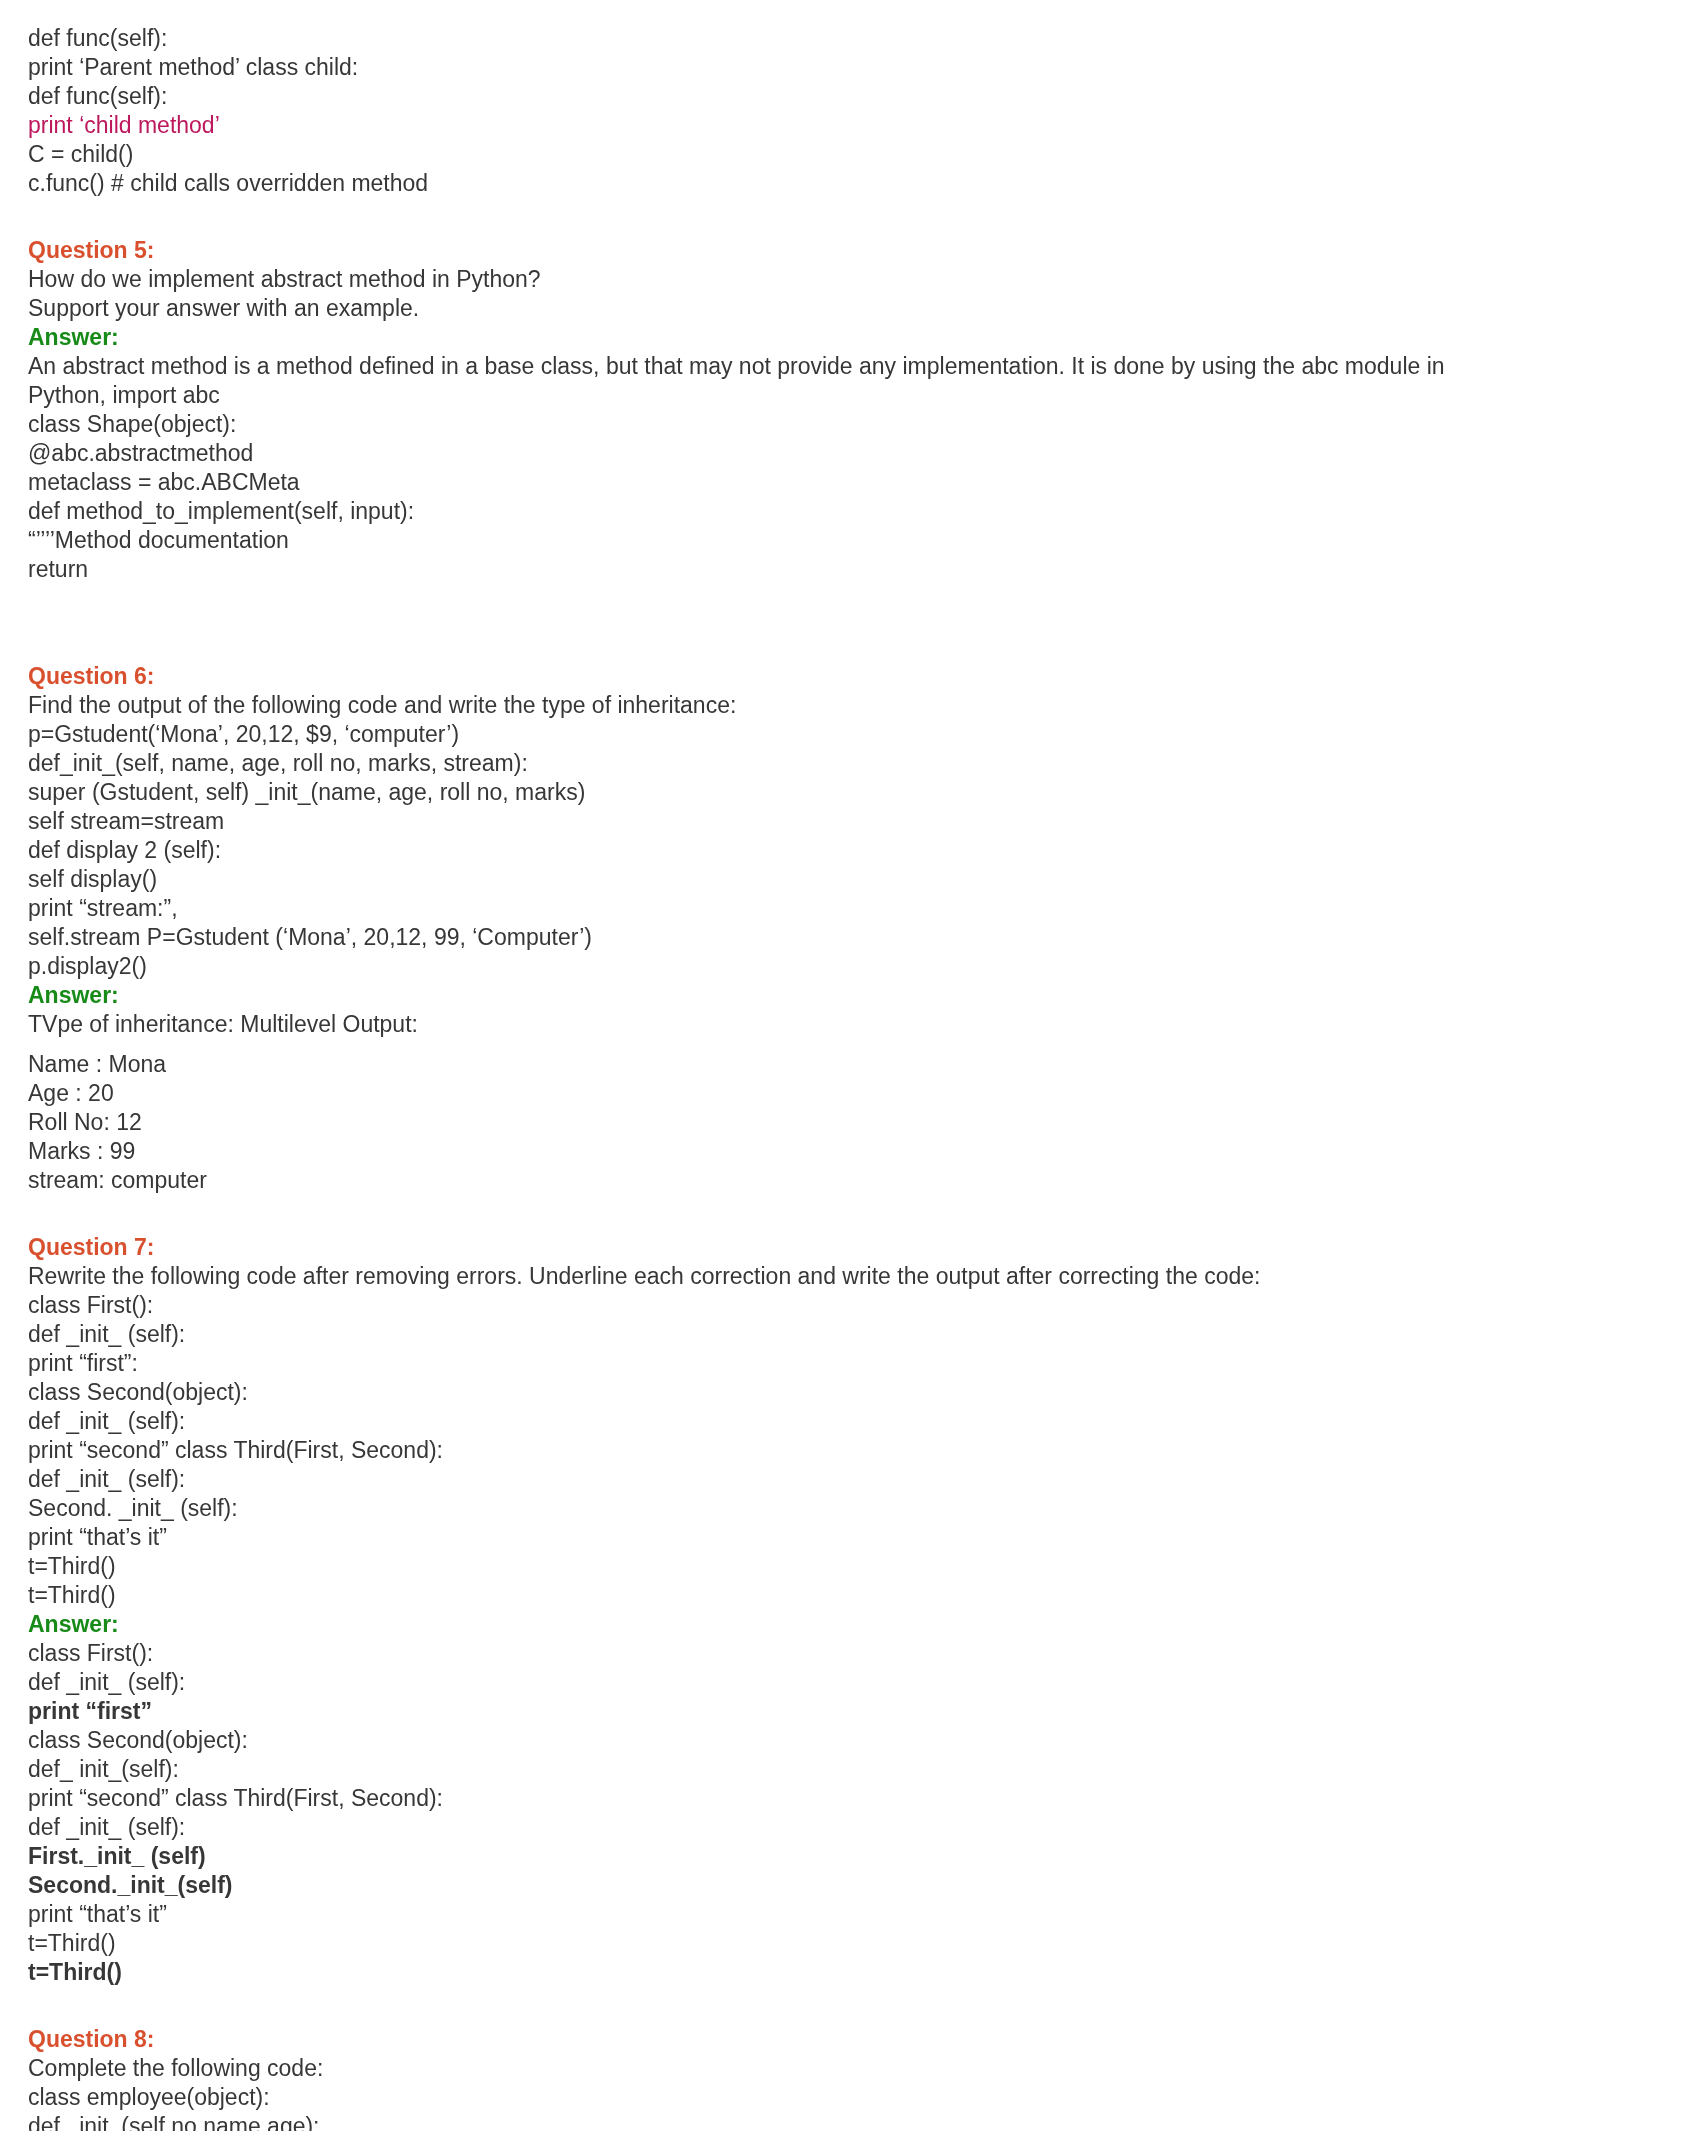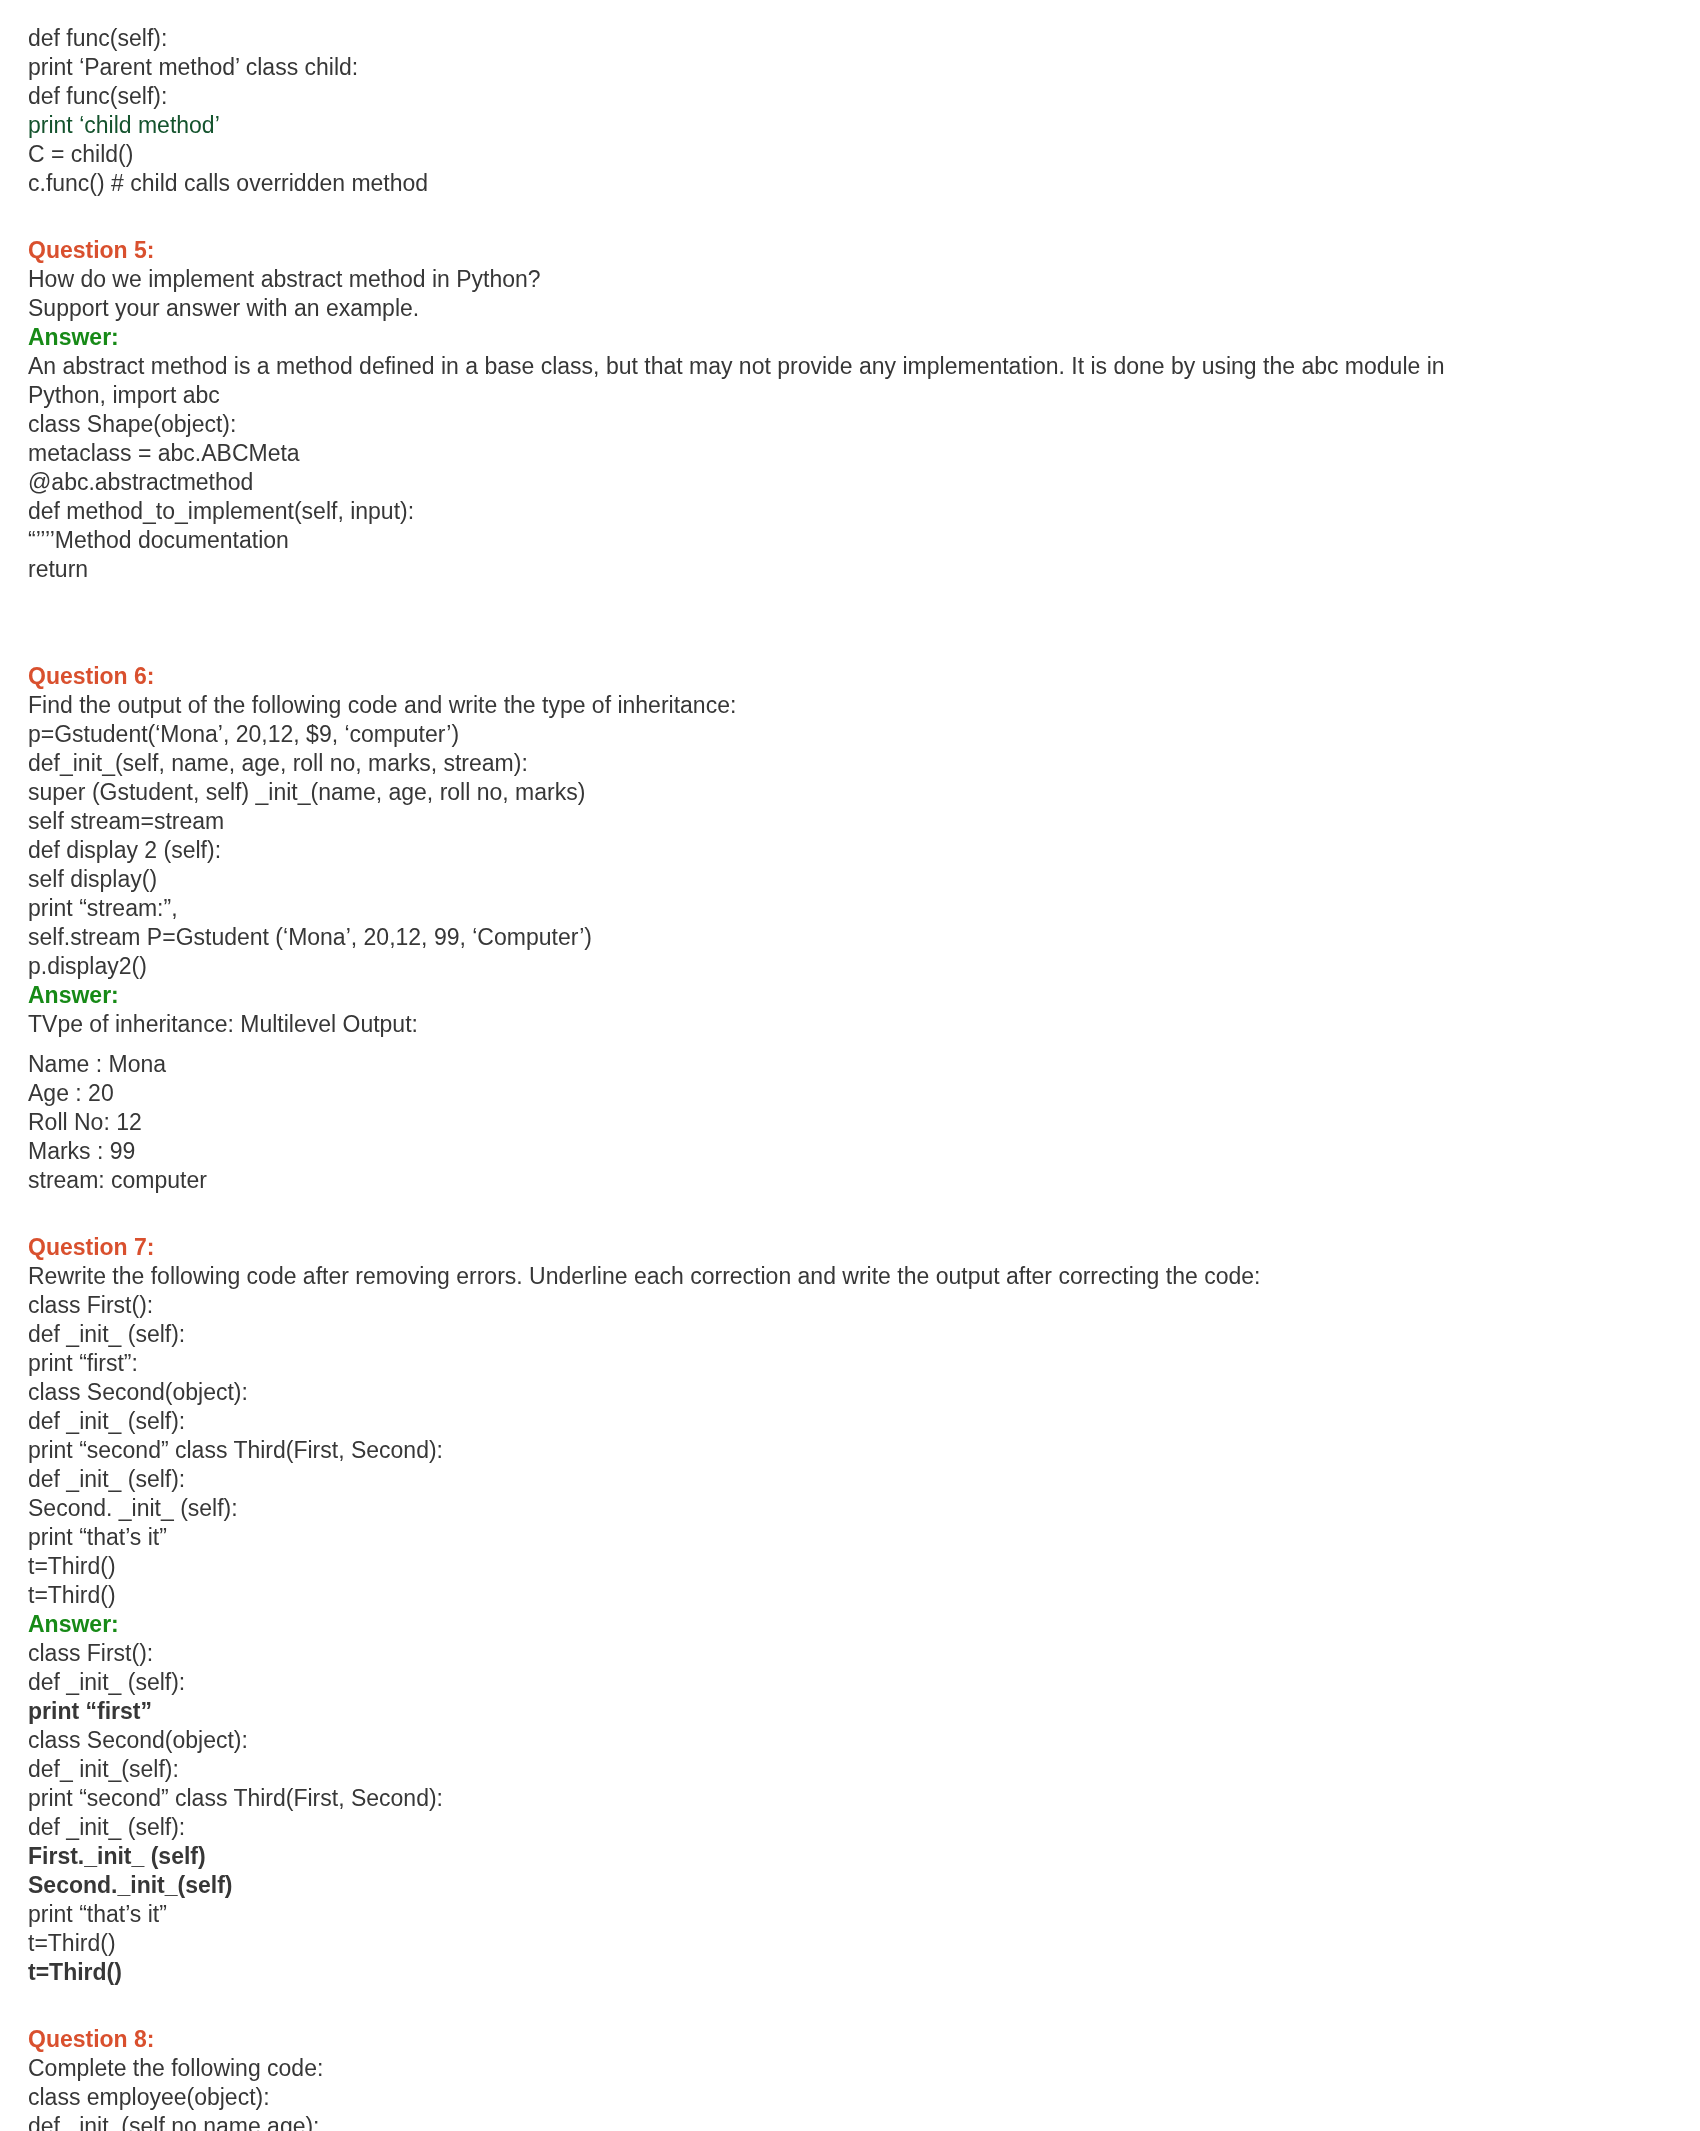--- a/index.html
+++ b/index.html
@@ -37,33 +37,33 @@
   }
 </style>
 </head>
 <body style="background: rgb(255, 255, 255);">
 
 <main class="page">
   <article class="doc" id="doc-root">
       <div class="line" style="color: rgb(55, 55, 55);">def func(self):</div>
       <div class="line" style="color: rgb(55, 55, 55);">print ‘Parent method’ class child:</div>
       <div class="line" style="color: rgb(55, 55, 55);">def func(self):</div>
-      <div class="line" style="color: #14532d;">print ‘child method’</div>
+      <div class="line" style="color: #be185d;">print ‘child method’</div>
       <div class="line" style="color: rgb(55, 55, 55);">C = child()</div>
       <div class="line" style="color: rgb(55, 55, 55);">c.func() # child calls overridden method</div>
       <div class="gap"></div>
       <div class="line question" style="color: rgb(217, 80, 46);">Question 5:</div>
       <div class="line" style="color: rgb(55, 55, 55);">How do we implement abstract method in Python?</div>
       <div class="line" style="color: rgb(55, 55, 55);">Support your answer with an example.</div>
       <div class="line answer" style="color: rgb(23, 138, 23);">Answer:</div>
       <div class="line" style="color: rgb(55, 55, 55);">An abstract method is a method defined in a base class, but that may not provide any implementation. It is done by using the abc module in</div>
       <div class="line" style="color: rgb(55, 55, 55);">Python, import abc</div>
       <div class="line" style="color: rgb(55, 55, 55);">class Shape(object):</div>
+      <div class="line" style="color: rgb(55, 55, 55);">@abc.abstractmethod</div>
       <div class="line" style="color: rgb(55, 55, 55);">metaclass = abc.ABCMeta</div>
-      <div class="line" style="color: rgb(55, 55, 55);">@abc.abstractmethod</div>
       <div class="line" style="color: rgb(55, 55, 55);">def method_to_implement(self, input):</div>
       <div class="line" style="color: rgb(55, 55, 55);">“’’’’Method documentation</div>
       <div class="line" style="color: rgb(55, 55, 55);">return</div>
       <div class="gap"></div>
       <div class="line question" style="color: rgb(217, 80, 46); margin-top: 40px;">Question 6:</div>
       <div class="line" style="color: rgb(55, 55, 55);">Find the output of the following code and write the type of inheritance:</div>
       <div class="line" style="color: rgb(55, 55, 55);">p=Gstudent(‘Mona’, 20,12, $9, ‘computer’)</div>
       <div class="line" style="color: rgb(55, 55, 55);">def_init_(self, name, age, roll no, marks, stream):</div>
       <div class="line" style="color: rgb(55, 55, 55);">super (Gstudent, self) _init_(name, age, roll no, marks)</div>
       <div class="line" style="color: rgb(55, 55, 55);">self stream=stream</div>

